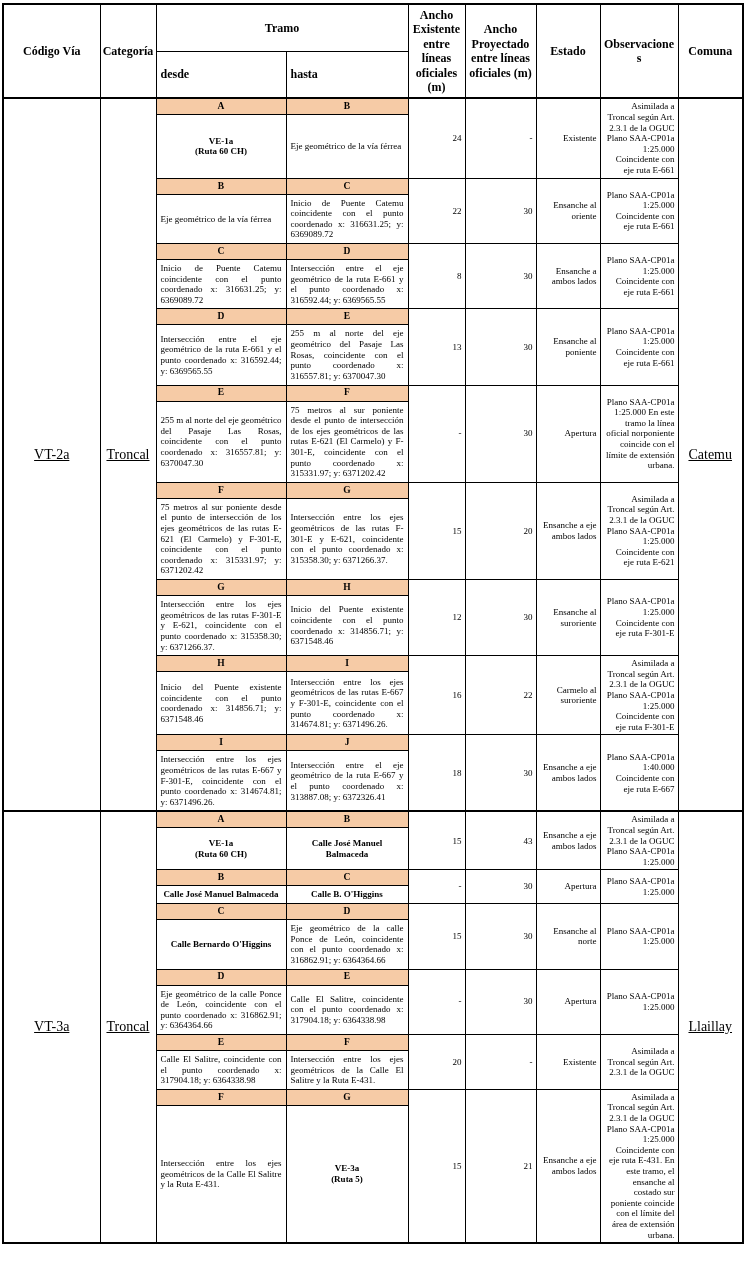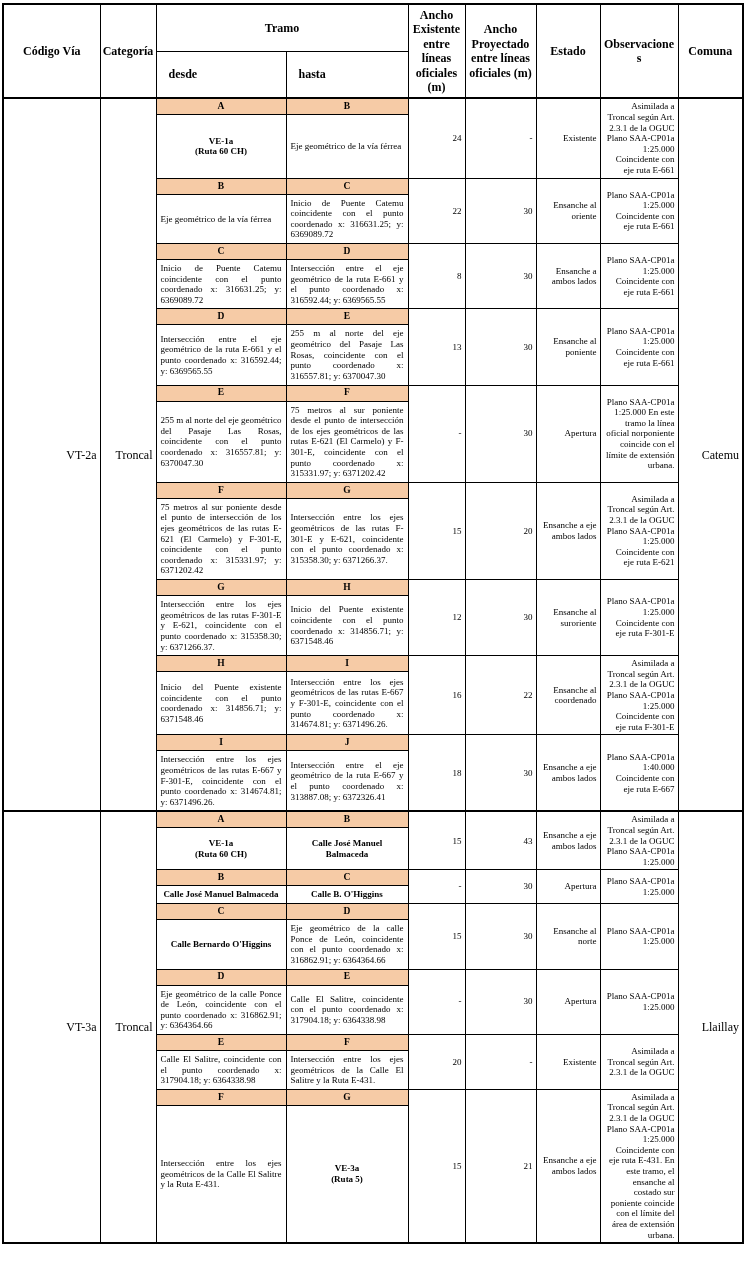--- a/index.html
+++ b/index.html
@@ -26,37 +26,38 @@
   }
   thead th{
     font-size:12px;
     font-weight:bold;
     text-align:center;
     line-height:1.2;
     padding:3px 2px;
   }
   thead th.sub{
     text-align:left;
-    padding-left:12px;
+    padding-left:4px;
   }
   td{
     font-size:9px;
     line-height:1.18;
   }
   td.letter{
     background:var(--seg-bg,#F6CBA6);
     font-weight:bold;
     text-align:center;
     font-size:9.5px;
     height:13px;
     padding:1px;
   }
   td.group-cell{
-    text-align:right;
-    font-size:12px;
+    text-align:center;
+    font-size:14px;
+    text-decoration:underline;
   }
   td.num, td.estado, td.obs{
     text-align:right;
   }
   td.tramo{
     text-align:justify;
     white-space:pre-line;
     padding:3px 4px;
   }
   td.tramo.center{
@@ -186,21 +187,21 @@
         </tr>
         <tr>
           <td class="tramo">Intersección entre los ejes geométricos de las rutas F-301-E y E-621, coincidente con el punto coordenado x: 315358.30; y: 6371266.37.</td>
           <td class="tramo">Inicio del Puente existente coincidente con el punto coordenado x: 314856.71; y: 6371548.46</td>
         </tr>
         <tr>
           <td class="letter">H</td>
           <td class="letter">I</td>
           <td class="num" rowspan="2">16</td>
           <td class="num" rowspan="2">22</td>
-          <td class="estado" rowspan="2">Ensanche al coordenado</td>
+          <td class="estado" rowspan="2">Carmelo al suroriente</td>
           <td class="obs" rowspan="2">Asimilada a Troncal según Art. 2.3.1 de la OGUC Plano SAA-CP01a 1:25.000 Coincidente con eje ruta F-301-E</td>
         </tr>
         <tr>
           <td class="tramo">Inicio del Puente existente coincidente con el punto coordenado x: 314856.71; y: 6371548.46</td>
           <td class="tramo">Intersección entre los ejes geométricos de las rutas E-667 y F-301-E, coincidente con el punto coordenado x: 314674.81; y: 6371496.26.</td>
         </tr>
         <tr>
           <td class="letter">I</td>
           <td class="letter">J</td>
           <td class="num" rowspan="2">18</td>

